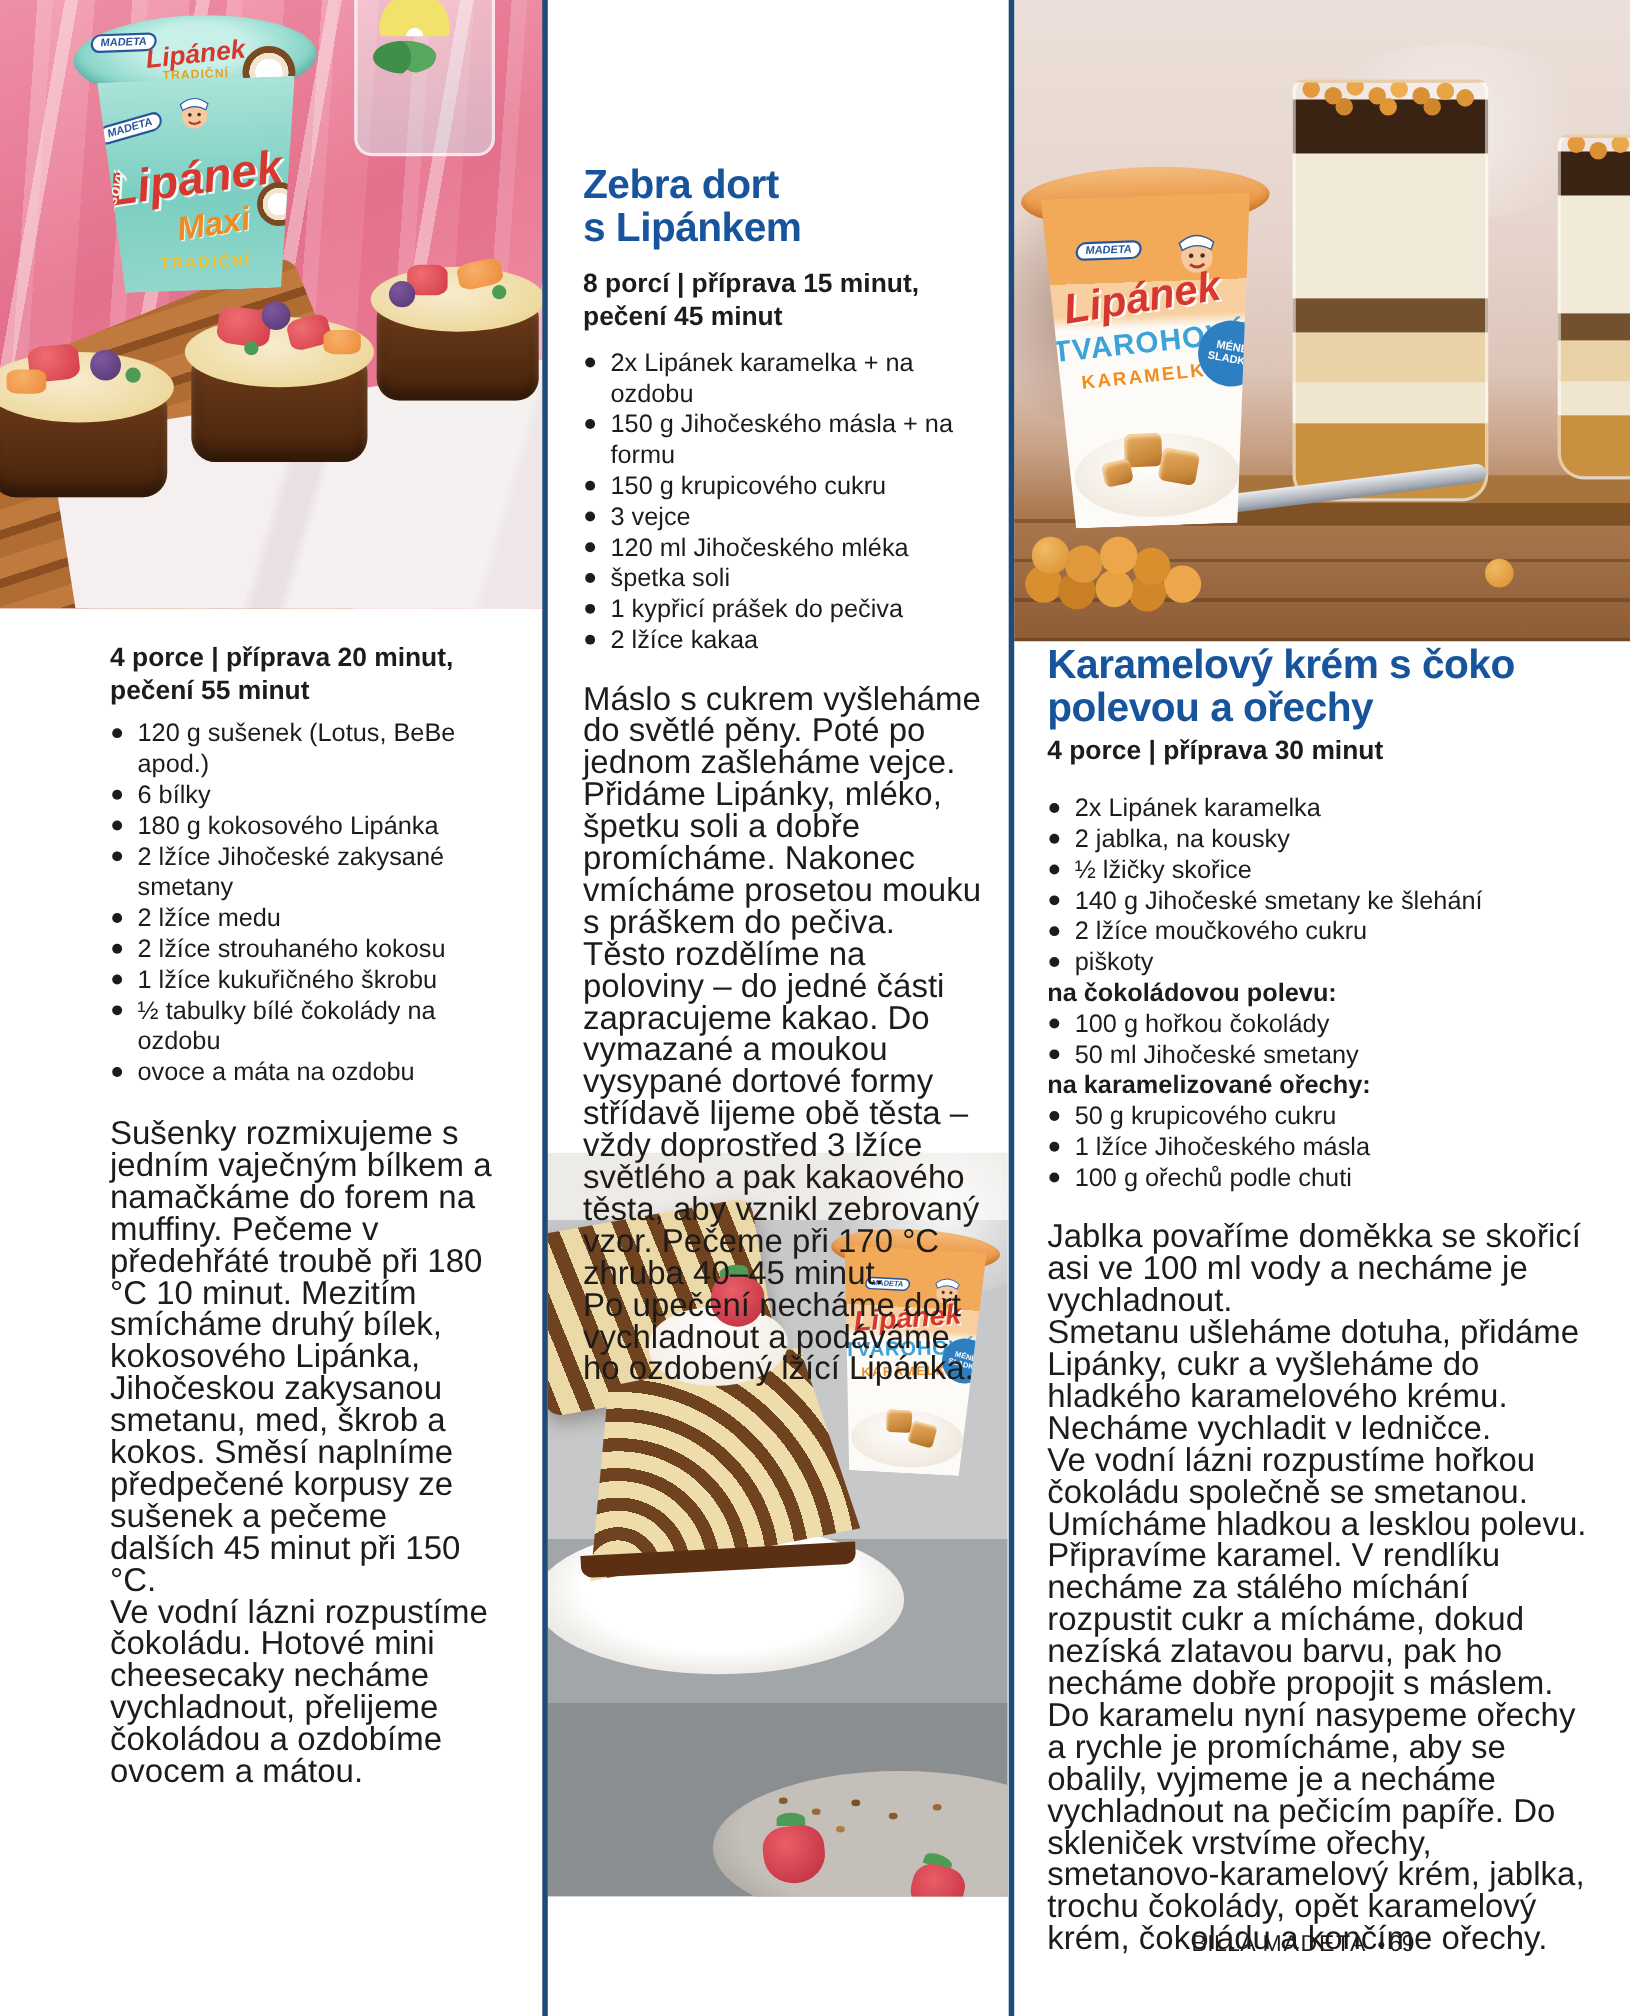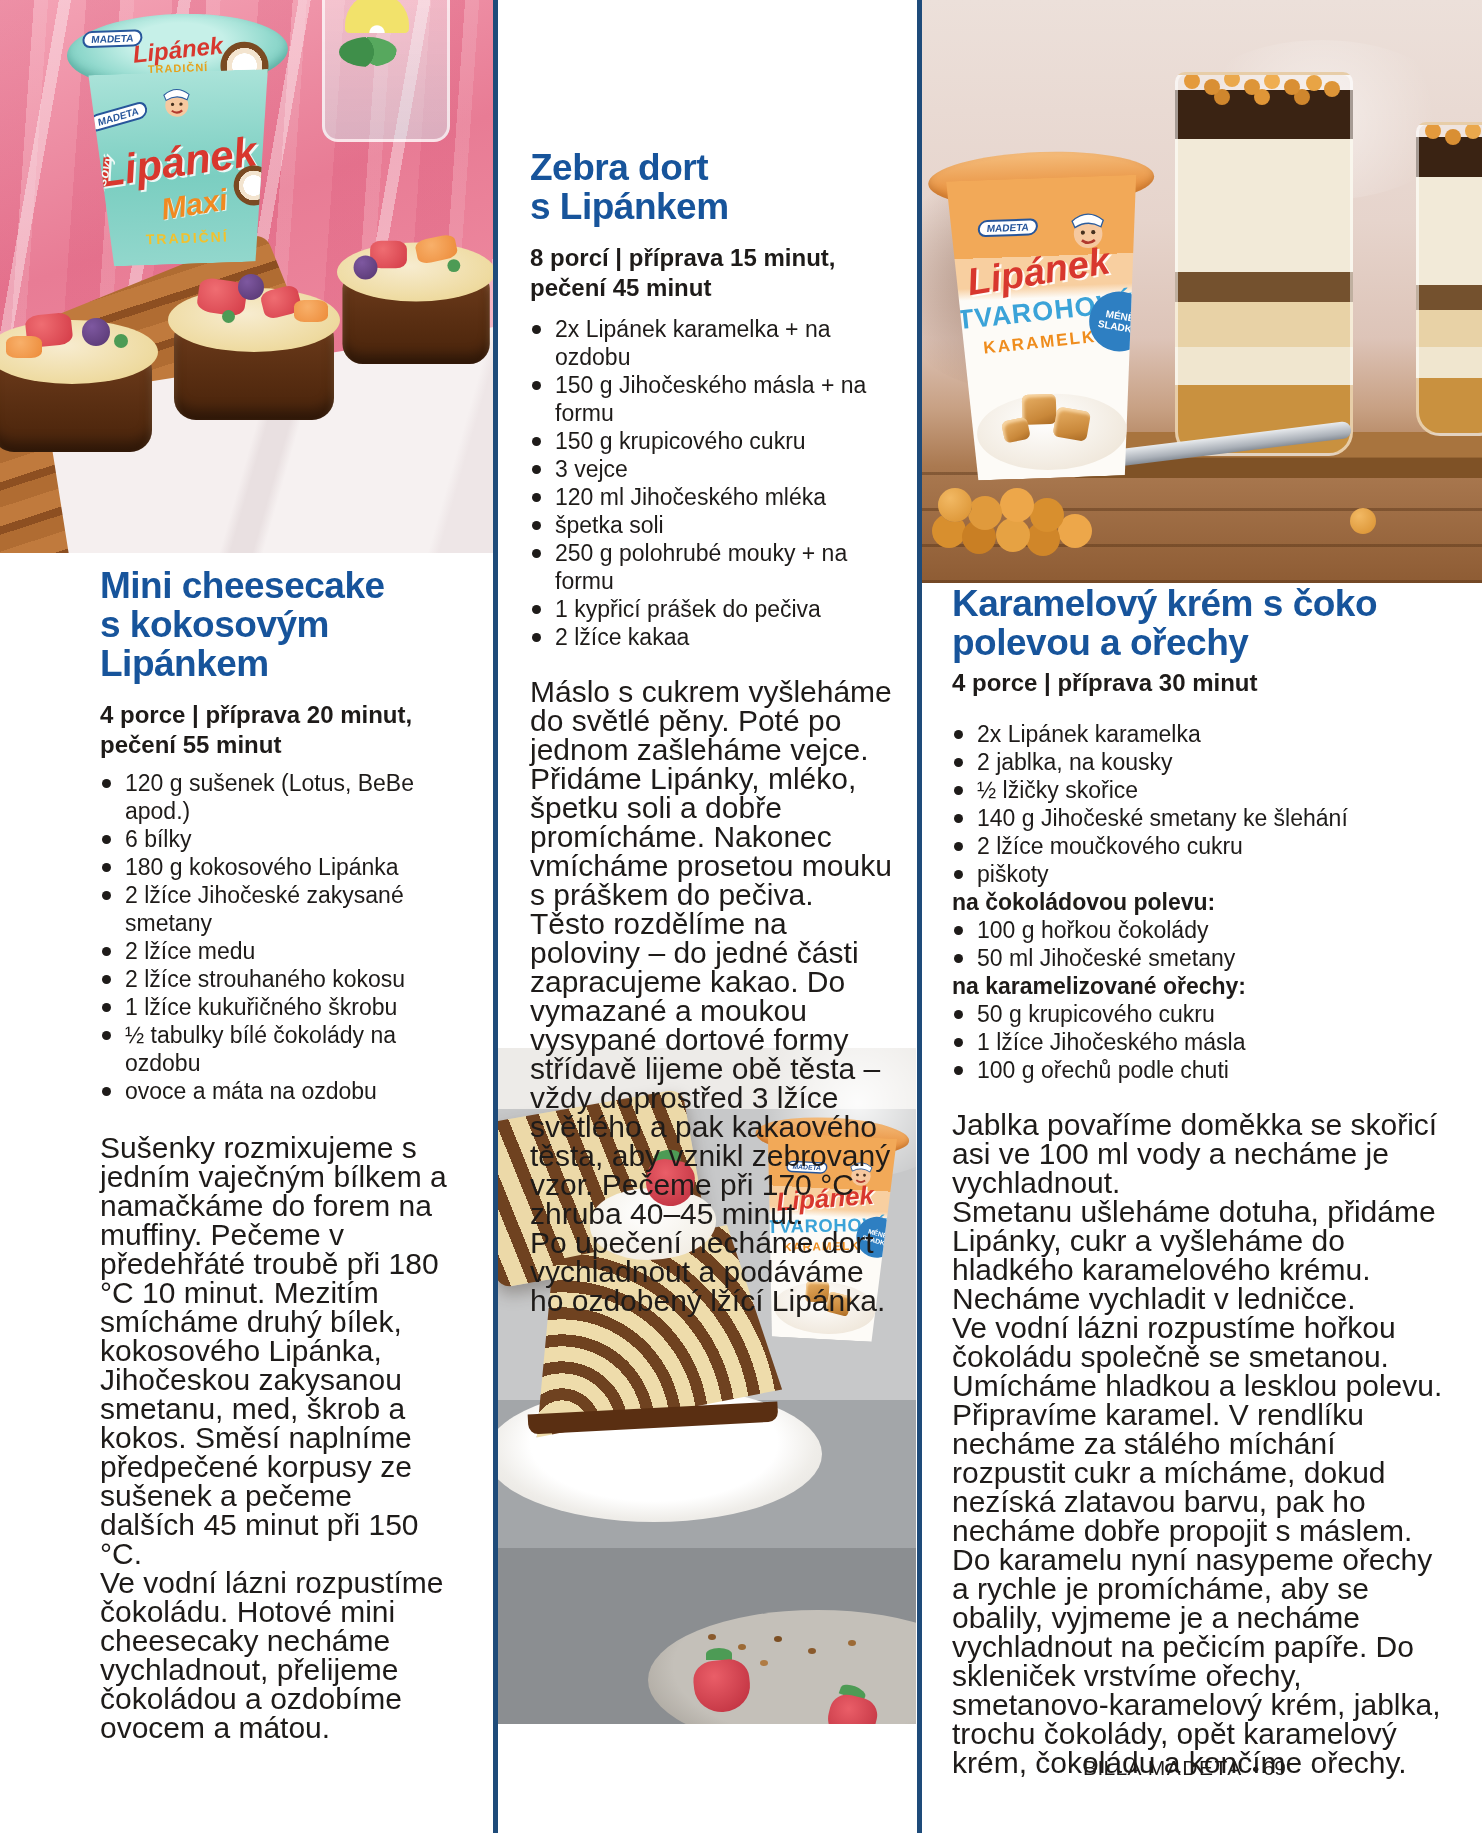--- a/index.html
+++ b/index.html
@@ -297,23 +297,20 @@
   <div class="straw-leaf p3-str2l"></div>
   <div class="strawb p3-str2"></div>
   <div class="straw-leaf p3-str3l"></div>
   <div class="strawb p3-str3"></div>
 </div>
 
 <div class="divider" id="divider1"></div>
 <div class="divider" id="divider2"></div>
 
 <div class="recipe-col" id="colL">
-  <div class="rTitle">Mini cheesecake
-s kokosovým
-Lipánkem</div>
   <div class="rMeta">4 porce | příprava 20 minut,
 pečení 55 minut</div>
   <ul class="ingredients">
       <li>120 g sušenek (Lotus, BeBe apod.)</li>
       <li>6 bílky</li>
       <li>180 g kokosového Lipánka</li>
       <li>2 lžíce Jihočeské zakysané smetany</li>
       <li>2 lžíce medu</li>
       <li>2 lžíce strouhaného kokosu</li>
       <li>1 lžíce kukuřičného škrobu</li>
@@ -329,21 +326,20 @@
 s Lipánkem</div>
   <div class="rMeta">8 porcí | příprava 15 minut,
 pečení 45 minut</div>
   <ul class="ingredients">
       <li>2x Lipánek karamelka + na ozdobu</li>
       <li>150 g Jihočeského másla + na formu</li>
       <li>150 g krupicového cukru</li>
       <li>3 vejce</li>
       <li>120 ml Jihočeského mléka</li>
       <li>špetka soli</li>
-      <li>250 g polohrubé mouky + na formu</li>
       <li>1 kypřicí prášek do pečiva</li>
       <li>2 lžíce kakaa</li>
     </ul>
   <div class="rText">Máslo s cukrem vyšleháme do světlé pěny. Poté po jednom zašleháme vejce. Přidáme Lipánky, mléko, špetku soli a dobře promícháme. Nakonec vmícháme prosetou mouku s práškem do pečiva.
 Těsto rozdělíme na poloviny – do jedné části zapracujeme kakao. Do vymazané a moukou vysypané dortové formy střídavě lijeme obě těsta – vždy doprostřed 3 lžíce světlého a pak kakaového těsta, aby vznikl zebrovaný vzor. Pečeme při 170 °C zhruba 40–45 minut.
 Po upečení necháme dort vychladnout a podáváme ho ozdobený lžící Lipánka.</div>
 </div>
 
 <div class="recipe-col" id="colR">
   <div class="rTitle">Karamelový krém s čoko

